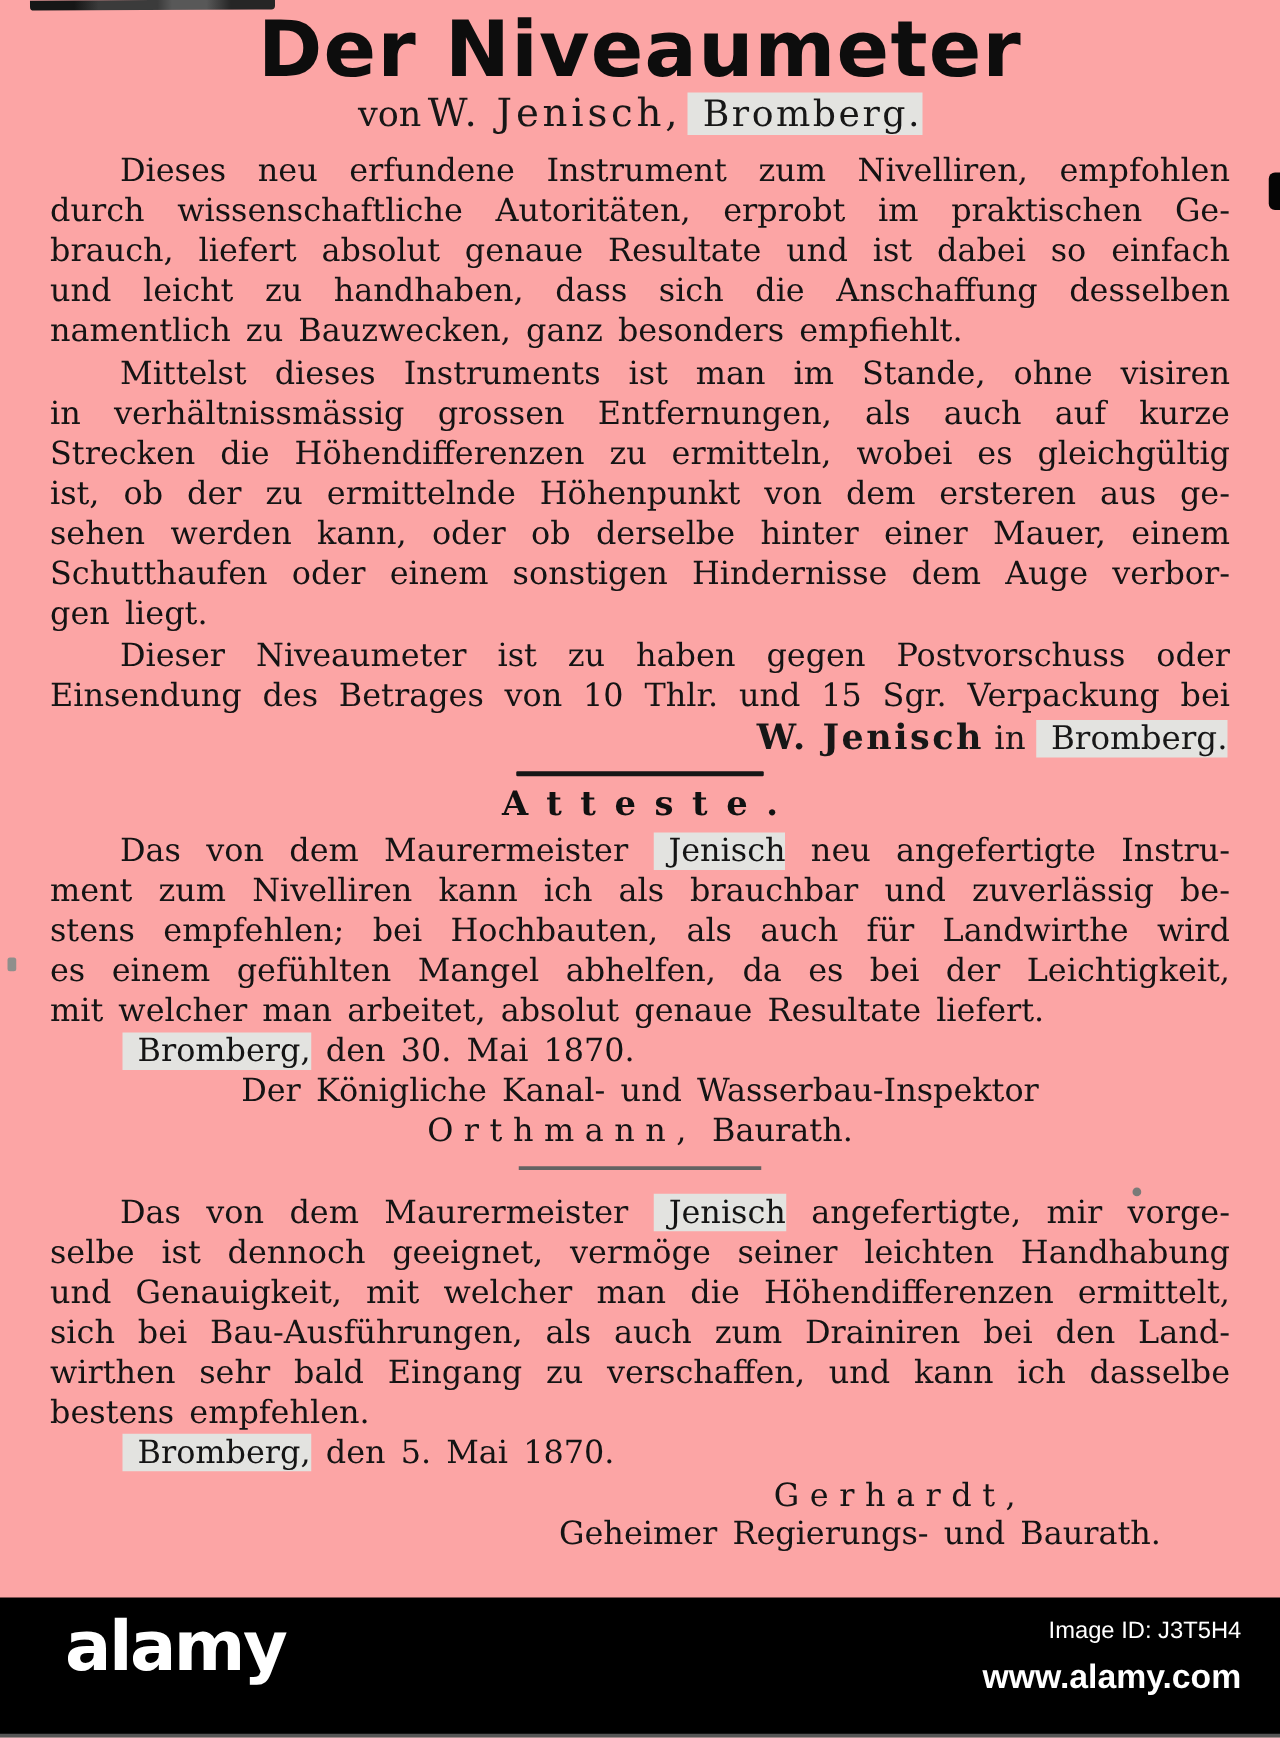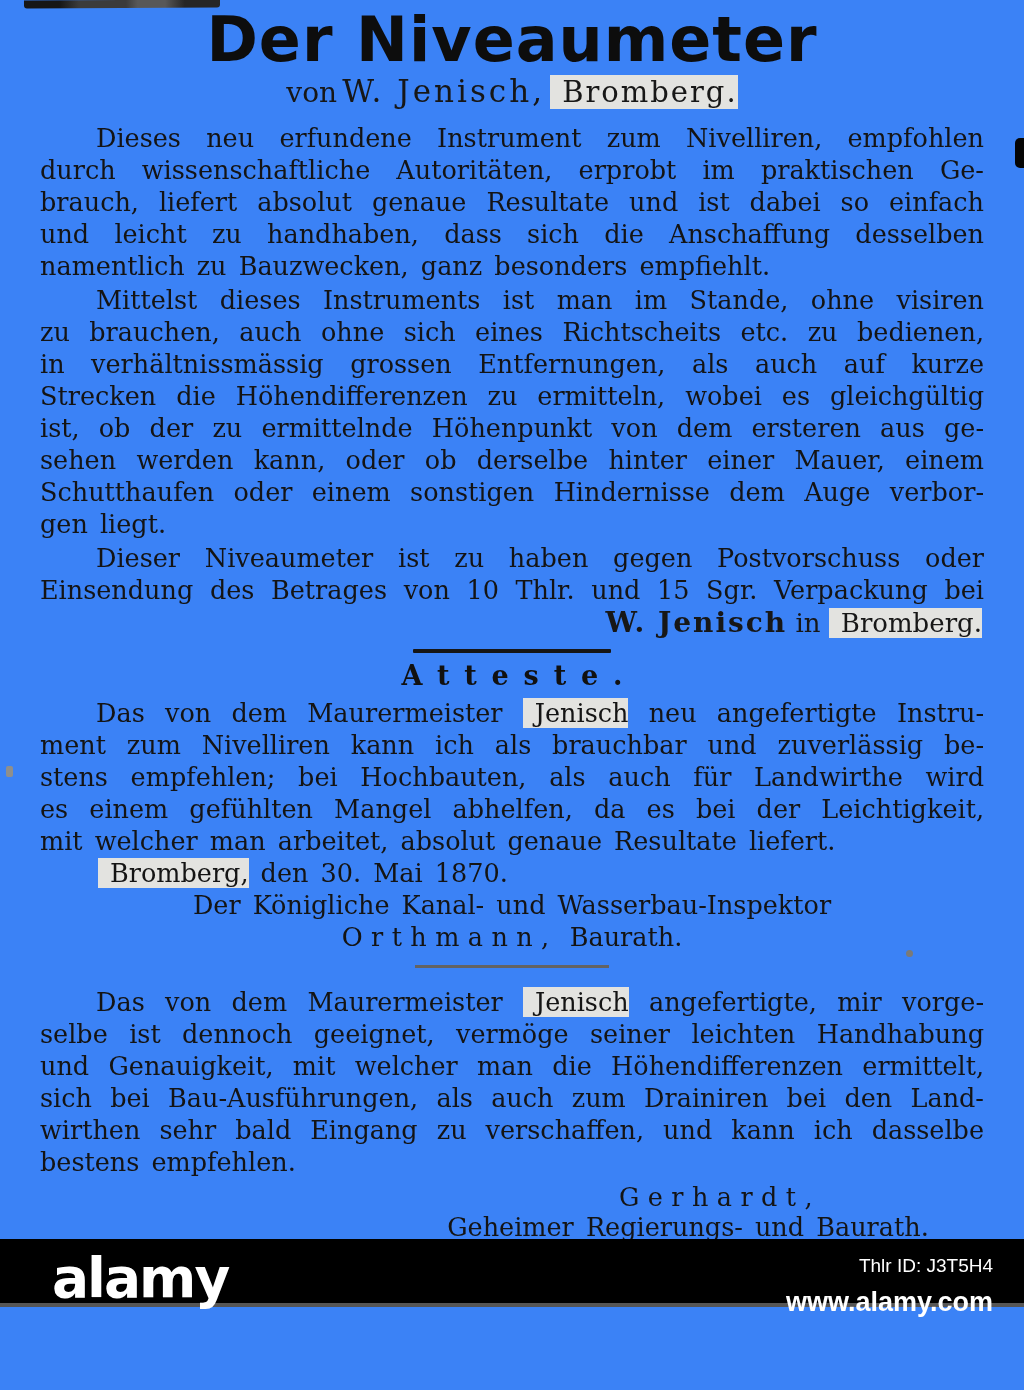--- a/index.html
+++ b/index.html
@@ -1,18 +1,18 @@
 <!DOCTYPE html>
 <html><head>
 <meta charset="utf-8">
 <style>
   html,body { margin:0; padding:0; background:#ffffff; }
   .page {
     position:relative; width:1024px; height:1390px;
-    background:#3b82f6; overflow:hidden;
+    background:#fca5a5; overflow:hidden;
     font-family:"DejaVu Serif","Liberation Serif",serif;
     color:#171717;
   }
   .content { position:absolute; top:0; left:0; right:0; padding:0 40px; }
 
   
   .title {
     margin-top:8px; text-align:center;
     font-family:"DejaVu Sans","Liberation Sans",sans-serif;
     font-weight:700; font-size:62px; line-height:64px; letter-spacing:1px;
@@ -62,21 +62,21 @@
     background:linear-gradient(90deg,#161616 0 18%,#3b3b3b 28% 52%,#585858 58% 72%,#262626 82% 100%);
     border-radius:0 0 3px 3px; transform:rotate(-0.3deg);
   }
   .speck-right { position:absolute; right:0; top:138px; width:9px; height:30px; background:#050505; border-radius:5px 0 0 5px; }
   .speck-left  { position:absolute; left:6px; top:766px; width:7px; height:11px; background:#8f8f8c; border-radius:2px; }
   .dot-right   { position:absolute; left:906px; top:950px; width:7px; height:7px; background:#7a7a78; border-radius:50%; }
   .smear-prefooter { position:absolute; left:28px; top:1291px; width:962px; height:8px; background:#b5b5b2; opacity:.55; border-radius:3px; }
 
   
   .watermark {
-    position:absolute; left:0; top:1239px; width:1024px; height:68px;
+    position:absolute; left:0; top:1278px; width:1024px; height:113px;
     background:#000; box-shadow:inset 0 -4px 0 #565656;
   }
   .alamy-logo {
     position:absolute; left:52px; top:12px;
     font-family:"DejaVu Sans","Liberation Sans",sans-serif;
     font-weight:700; font-size:55px; line-height:55px; color:#fff; letter-spacing:-2px;
   }
   .wm-right {
     position:absolute; right:31px; top:16px; text-align:right; color:#fff;
     font-family:"Liberation Sans","DejaVu Sans",sans-serif;
@@ -108,21 +108,20 @@
     <div class="intro">
       <div class="ln just ind">Dieses neu erfundene Instrument zum Nivelliren, empfohlen</div>
       <div class="ln just">durch wissenschaftliche Autoritäten, erprobt im praktischen Ge-</div>
       <div class="ln just">brauch, liefert absolut genaue Resultate und ist dabei so einfach</div>
       <div class="ln just">und leicht zu handhaben, dass sich die Anschaffung desselben</div>
       <div class="ln just last">namentlich zu Bauzwecken, ganz besonders empfiehlt.</div>
     </div>
 
     <div class="description">
       <div class="ln just ind">Mittelst dieses Instruments ist man im Stande, ohne visiren</div>
-      <div class="ln just">zu brauchen, auch ohne sich eines Richtscheits etc. zu bedienen,</div>
       <div class="ln just">in verhältnissmässig grossen Entfernungen, als auch auf kurze</div>
       <div class="ln just">Strecken die Höhendifferenzen zu ermitteln, wobei es gleichgültig</div>
       <div class="ln just">ist, ob der zu ermittelnde Höhenpunkt von dem ersteren aus ge-</div>
       <div class="ln just">sehen werden kann, oder ob derselbe hinter einer Mauer, einem</div>
       <div class="ln just">Schutthaufen oder einem sonstigen Hindernisse dem Auge verbor-</div>
       <div class="ln just last">gen liegt.</div>
     </div>
 
     <div class="offer">
       <div class="ln just ind">Dieser Niveaumeter ist zu haben gegen Postvorschuss oder</div>
@@ -149,27 +148,28 @@
 
     <div class="rule2"></div>
 
     <div class="attest2">
       <div class="ln just ind"><span>Das von dem Maurermeister </span><span class="hl">Jenisch</span><span> angefertigte, mir vorge-</span></div>
       <div class="ln just">selbe ist dennoch geeignet, vermöge seiner leichten Handhabung</div>
       <div class="ln just">und Genauigkeit, mit welcher man die Höhendifferenzen ermittelt,</div>
       <div class="ln just">sich bei Bau-Ausführungen, als auch zum Drainiren bei den Land-</div>
       <div class="ln just">wirthen sehr bald Eingang zu verschaffen, und kann ich dasselbe</div>
       <div class="ln just last">bestens empfehlen.</div>
+      <div class="ln date-line"><span class="hl">Bromberg,</span><span> den 5. Mai 1870.</span></div>
       <div class="ln center-line spaced sig-gerhardt">Gerhardt,</div>
       <div class="ln center-line sig-geheimer">Geheimer Regierungs- und Baurath.</div>
     </div>
 
   </div>
 
   <div class="watermark">
     <div class="alamy-logo">alamy</div>
     <div class="wm-right">
-      <div class="wm-id">Thlr ID: J3T5H4</div>
+      <div class="wm-id">Image ID: J3T5H4</div>
       <div class="wm-url">www.alamy.com</div>
     </div>
   </div>
 
 </div>
 
 </body></html>

